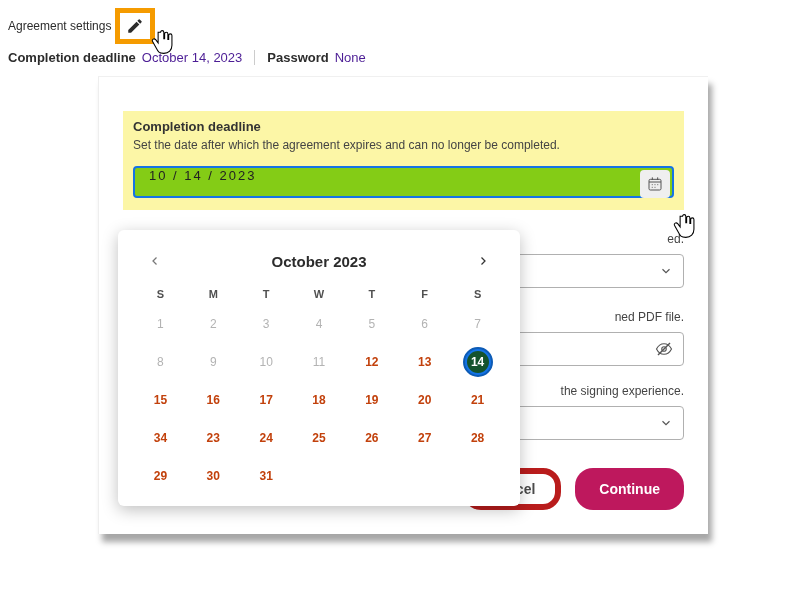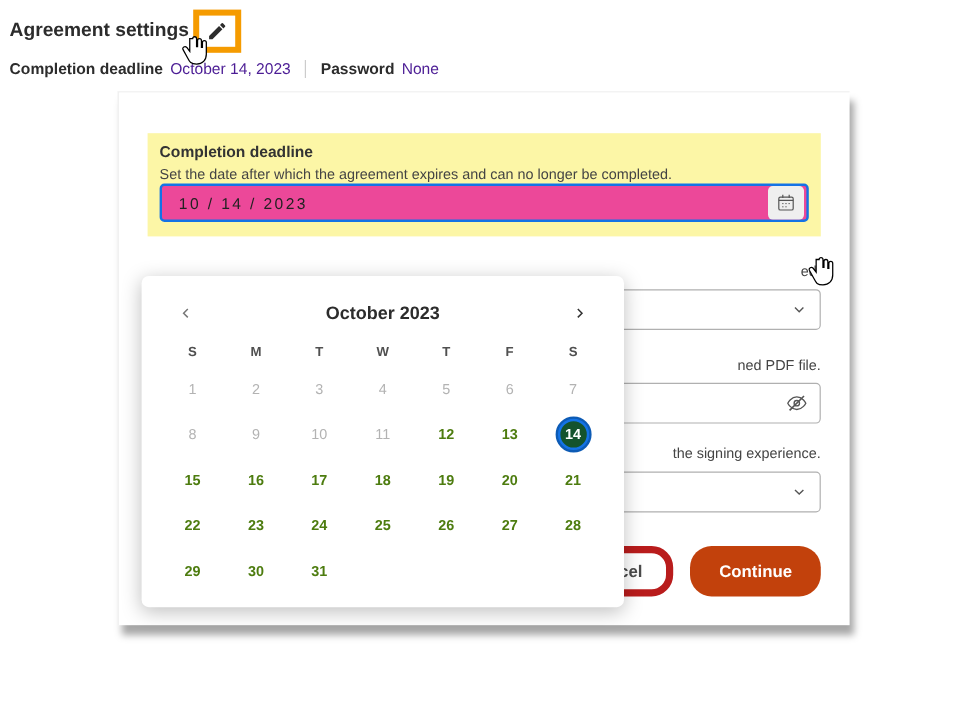--- a/index.html
+++ b/index.html
@@ -1,60 +1,60 @@
 <!DOCTYPE html>
 <html><head>
 <meta charset="utf-8">
 <style>
   * { box-sizing: border-box; margin: 0; padding: 0; }
   body { font-family: -apple-system, BlinkMacSystemFont, "Segoe UI", Arial, sans-serif; background: #fff; width: 802px; height: 597px; position: relative; color: #2c2c2c; }
   .header { padding: 8px 8px 0 8px; }
   .title-row { display: flex; align-items: center; gap: 4px; }
-  .page-title { font-size: 16px; font-weight: 700; }
+  .page-title { font-size: 12px; font-weight: 400; }
   .edit-btn { width: 40px; height: 36px; background: #fff; border: 5px solid #f59b00; display: flex; align-items: center; justify-content: center; position: relative; }
   .pencil-icon { width: 18px; height: 18px; }
   .cursor-hand { position: absolute; width: 26px; height: 28px; }
   .hand1 { left: 150px; top: 28px; }
   .hand2 { left: 672px; top: 212px; }
   .summary { display: flex; gap: 0; margin-top: 6px; font-size: 13px; }
   .summary-item { display: flex; gap: 6px; padding: 0 12px; border-right: 1px solid #ccc; }
   .summary-item:first-child { padding-left: 0; }
   .summary-item:last-child { border-right: none; }
   .summary-label { font-weight: 700; }
   .summary-value { color: #4c1d95; }
   .dialog {
     position: absolute; left: 98px; top: 76px; width: 610px; background: #fff;
     padding: 22px 24px 24px 24px; box-shadow: 4px 8px 6px rgba(0,0,0,0.35);
     border-left: 1px solid #eee; border-top: 1px solid #f0f0f0;
   }
   .dialog-title { font-size: 17px; font-weight: 700; padding-bottom: 14px; border-bottom: 1px solid #e0e0e0; }
   .section-hl { background: #fcf6a6; margin-top: 12px; padding: 8px 10px 12px 10px; }
   .section-label { font-weight: 700; font-size: 13px; color: #333; }
   .section-desc { font-size: 12px; color: #444; margin-top: 4px; }
-  .date-input { margin-top: 1px; border: 2px solid #1473e6; border-radius: 4px; height: 32px; display: flex; align-items: center; justify-content: space-between; padding: 0 0 0 14px; background: #ec4899; }
+  .date-input { margin-top: 14px; border: 2px solid #1473e6; border-radius: 4px; height: 32px; display: flex; align-items: flex-start; justify-content: space-between; padding: 0 0 0 14px; background: #84cc16; }
   .date-input-inner { letter-spacing: 2px; font-size: 13px; color: #222; flex: 1; }
   .date-picker-btn { width: 30px; height: 28px; margin: 2px; border-radius: 4px; background: #efefef; display: flex; align-items: center; justify-content: center; }
   .field-row { margin-top: 22px; }
   .field-desc { font-size: 12px; color: #444; margin-bottom: 8px; }
   .select-box, .text-box { border: 1px solid #b0b0b0; border-radius: 4px; height: 34px; display: flex; align-items: center; justify-content: space-between; padding: 0 10px; background: #fff; }
   .chevron { width: 14px; height: 14px; }
   .eye-off { width: 18px; height: 18px; }
   .lang-row { margin-top: 18px; }
   .dialog-footer { display: flex; justify-content: flex-end; gap: 14px; margin-top: 28px; }
   .btn-secondary { border: 6px solid #b91c1c; background: #fff; color: #4b4b4b; font-weight: 700; border-radius: 18px; padding: 7px 20px; font-size: 14px; }
-  .btn-primary { border: none; background: #c2410c; color: #fff; font-weight: 700; border-radius: 18px; padding: 9px 24px; font-size: 14px; }
+  .btn-primary { border: none; background: #be185d; color: #fff; font-weight: 700; border-radius: 18px; padding: 9px 24px; font-size: 14px; }
 
   .calendar { position: absolute; left: 118px; top: 230px; width: 402px; background: #fff; border-radius: 6px; box-shadow: 0 4px 16px rgba(0,0,0,0.25); padding: 16px 16px 20px 16px; z-index: 5; }
   .cal-header { display: flex; align-items: center; justify-content: space-between; padding: 4px 10px 10px 10px; font-weight: 700; font-size: 15px; }
   .cal-nav { width: 22px; height: 22px; display: flex; align-items: center; justify-content: center; color: #6e6e6e; }
   .cal-dow { display: grid; grid-template-columns: repeat(7, 1fr); text-align: center; font-size: 11px; color: #505050; margin-top: 6px; font-weight:700; }
   .cal-grid { display: grid; grid-template-columns: repeat(7, 1fr); row-gap: 18px; margin-top: 14px; text-align: center; font-size: 12px; }
   .cal-day { color: #4b4b4b; display: flex; align-items: center; justify-content: center; height: 20px; }
   .cal-day.dim { color: #b3b3b3; }
-  .cal-day.bold { font-weight: 700; color: #4d7c0f; }
+  .cal-day.bold { font-weight: 700; color: #c2410c; }
   .cal-day.sel { background: #14532d; color: #fff; width: 28px; height: 28px; border-radius: 50%; border: 3px solid #1473e6; outline: 2px solid #0d5bb5; outline-offset: -1px; margin: -4px auto; font-weight:700; }
 </style>
 </head>
 <body>
 
 <div class="header">
   <div class="title-row">
     <span class="page-title">Agreement settings</span>
     <div class="edit-btn">
       <svg class="pencil-icon" viewBox="0 0 24 24">
@@ -181,21 +181,21 @@
       <div class="cal-day bold">12</div>
       <div class="cal-day bold">13</div>
       <div class="cal-day sel">14</div>
       <div class="cal-day bold">15</div>
       <div class="cal-day bold">16</div>
       <div class="cal-day bold">17</div>
       <div class="cal-day bold">18</div>
       <div class="cal-day bold">19</div>
       <div class="cal-day bold">20</div>
       <div class="cal-day bold">21</div>
-      <div class="cal-day bold">22</div>
+      <div class="cal-day bold">34</div>
       <div class="cal-day bold">23</div>
       <div class="cal-day bold">24</div>
       <div class="cal-day bold">25</div>
       <div class="cal-day bold">26</div>
       <div class="cal-day bold">27</div>
       <div class="cal-day bold">28</div>
       <div class="cal-day bold">29</div>
       <div class="cal-day bold">30</div>
       <div class="cal-day bold">31</div>
     </div>

